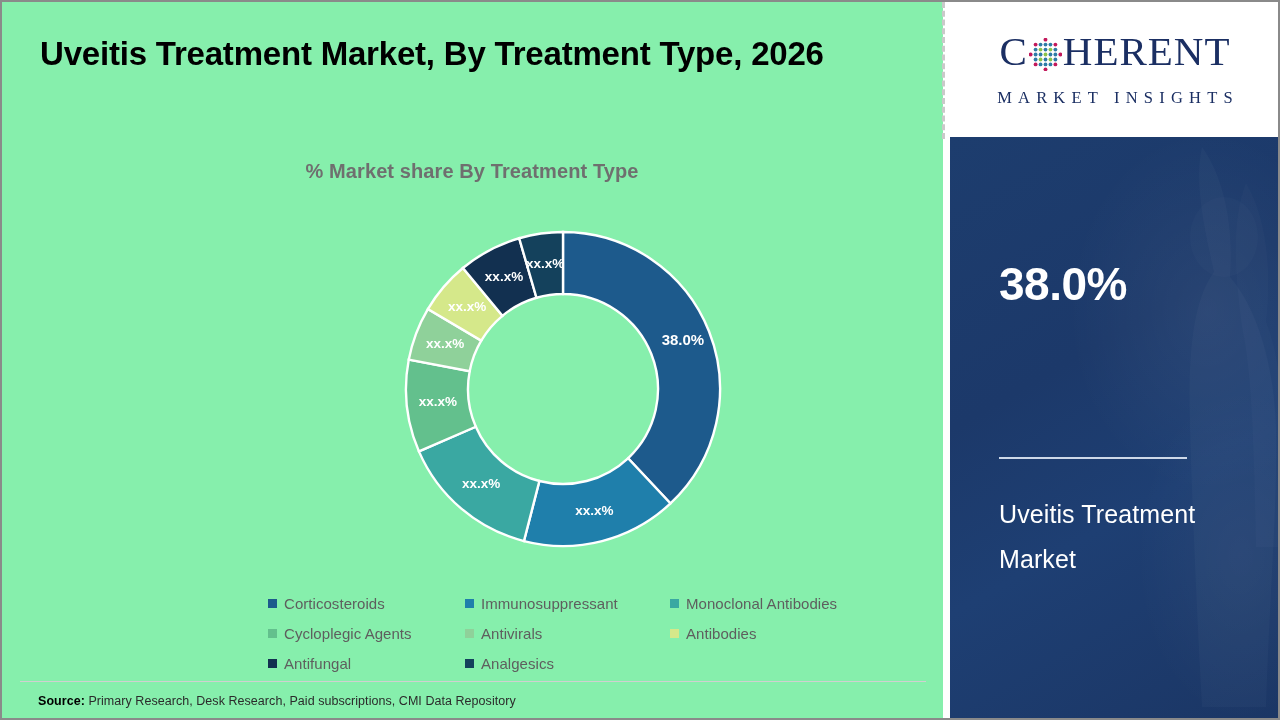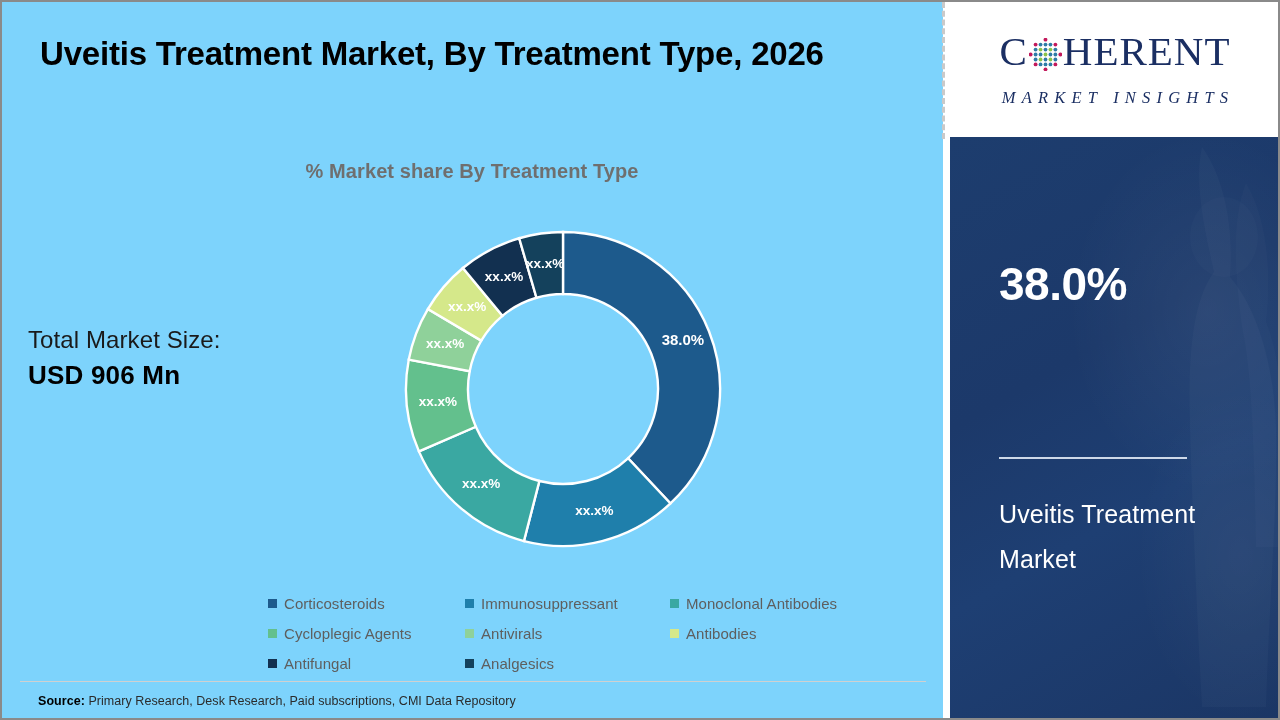--- a/index.html
+++ b/index.html
@@ -20,21 +20,21 @@
     border: 2px solid #8a8a8a;
   }
 
   
   #main-area {
     position: absolute;
     left: 0;
     top: 0;
     width: 941px;
     height: 716px;
-    background: #7dd3fc;
+    background: #86efac;
   }
 
   #chart-title {
     position: absolute;
     left: 38px;
     top: 26px;
     width: 850px;
     font-size: 33px;
     font-weight: bold;
     color: #000000;
@@ -203,21 +203,20 @@
     top: 2px;
   }
   #logo-tagline {
     font-family: "Liberation Serif", serif;
     font-size: 16.5px;
     color: #1b2f63;
     letter-spacing: 6.2px;
     margin-top: 16px;
     padding-left: 6px;
     white-space: nowrap;
-    font-style: italic;
   }
 
   #panel-body {
     position: absolute;
     left: 0;
     top: 135px;
     width: 330px;
     height: 581px;
     background:
       radial-gradient(ellipse 200px 260px at 78% 30%, rgba(255,255,255,0.055), rgba(255,255,255,0) 70%),
@@ -281,24 +280,20 @@
 <body>
 
 <div id="infographic">
 
   <div id="main-area">
 
     <div id="chart-title">Uveitis Treatment Market, By Treatment Type, 2026</div>
 
     <div id="chart-subtitle">% Market share By Treatment Type</div>
 
-    <div id="total-market-block">
-      <div id="total-market-label">Total Market Size:</div>
-      <div id="total-market-value">USD 906 Mn</div>
-    </div>
 
     <div id="donut-wrap">
       <svg id="donut-svg" viewBox="0 0 326 330">
         <g id="donut-slices">
             <path d="M 163 8 A 157 157 0 0 1 270.4738956308041 279.4480745051616 L 228.03197506322542 234.2520196050341 A 95 95 0 0 0 163 70 Z" fill="#1d5a8c" stroke="#ffffff" stroke-width="2.4"></path>
             <path d="M 270.4738956308041 279.4480745051616 A 157 157 0 0 1 123.95568771511779 317.0675562971951 L 139.3744607193388 257.0154003072199 A 95 95 0 0 0 228.03197506322542 234.2520196050341 Z" fill="#1f7fab" stroke="#ffffff" stroke-width="2.4"></path>
             <path d="M 123.95568771511779 317.0675562971951 A 157 157 0 0 1 18.912523767615 227.35221882966061 L 75.81331056002182 202.7290496103042 A 95 95 0 0 0 139.3744607193388 257.0154003072199 Z" fill="#3aa8a2" stroke="#ffffff" stroke-width="2.4"></path>
             <path d="M 18.912523767615 227.35221882966061 A 157 157 0 0 1 8.780901635595882 135.5811336100412 L 69.68271118077458 147.19877511435615 A 95 95 0 0 0 75.81331056002182 202.7290496103042 Z" fill="#63c08d" stroke="#ffffff" stroke-width="2.4"></path>
             <path d="M 8.780901635595882 135.5811336100412 A 157 157 0 0 1 27.86350176038087 85.08049772719166 L 81.22950743462538 116.64106550371469 A 95 95 0 0 0 69.68271118077458 147.19877511435615 Z" fill="#8fd19a" stroke="#ffffff" stroke-width="2.4"></path>
             <path d="M 27.86350176038087 85.08049772719166 A 157 157 0 0 1 62.92443360945575 44.02942088420107 L 102.4447209738745 91.80124193630002 A 95 95 0 0 0 81.22950743462538 116.64106550371469 Z" fill="#d5e88a" stroke="#ffffff" stroke-width="2.4"></path>

